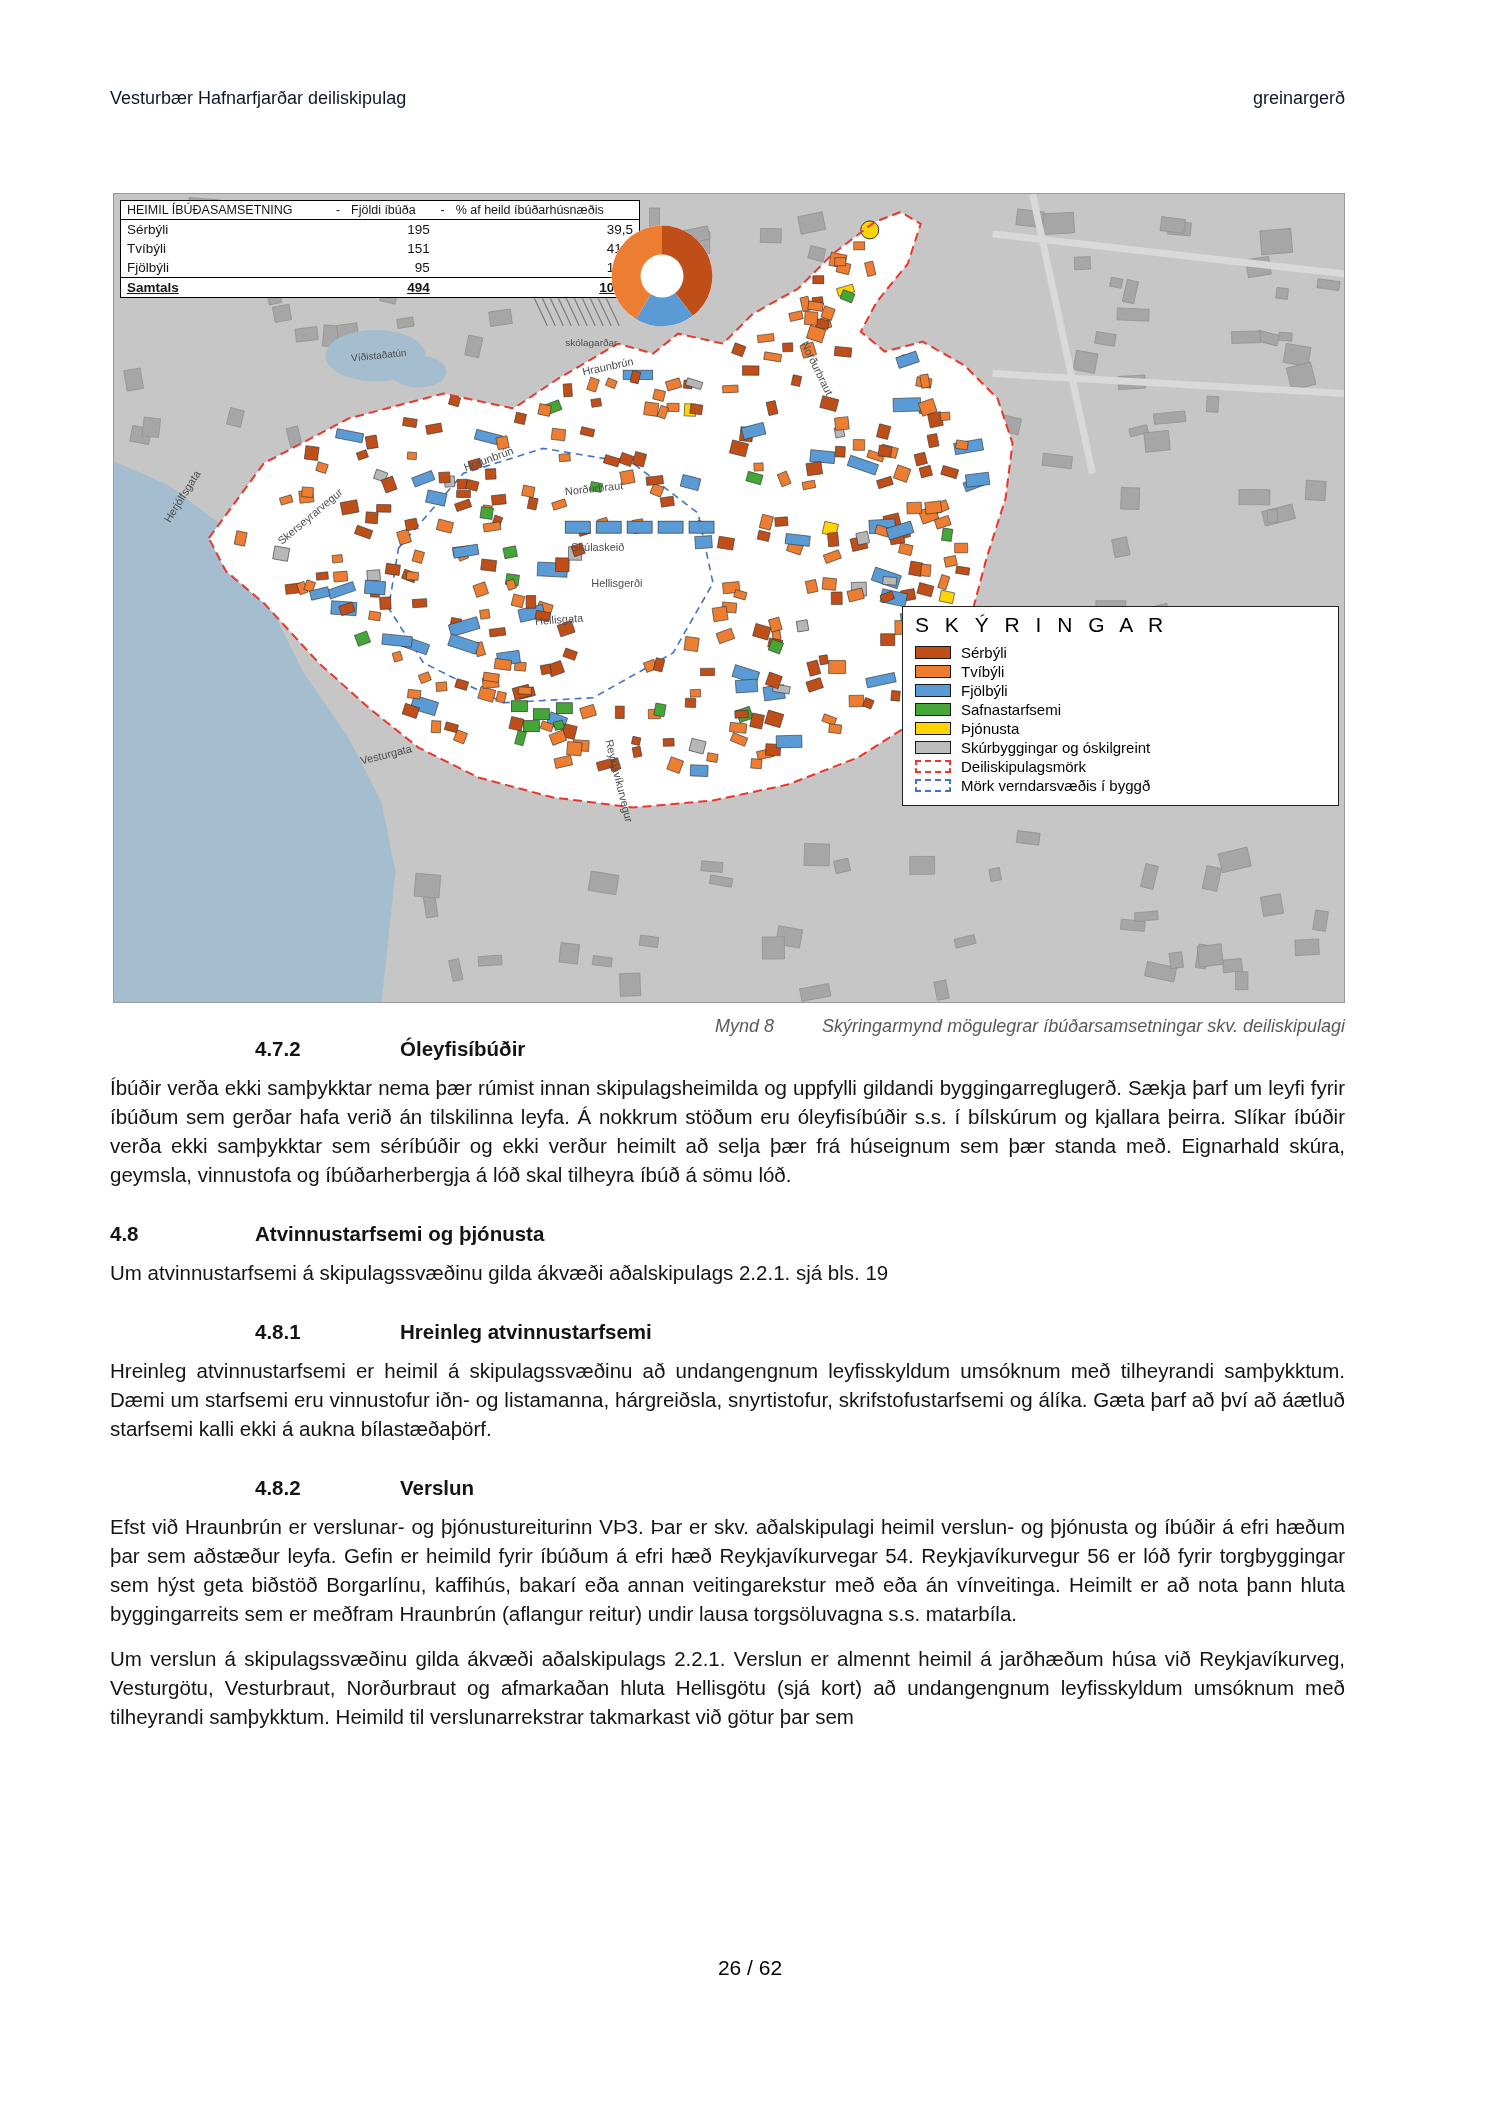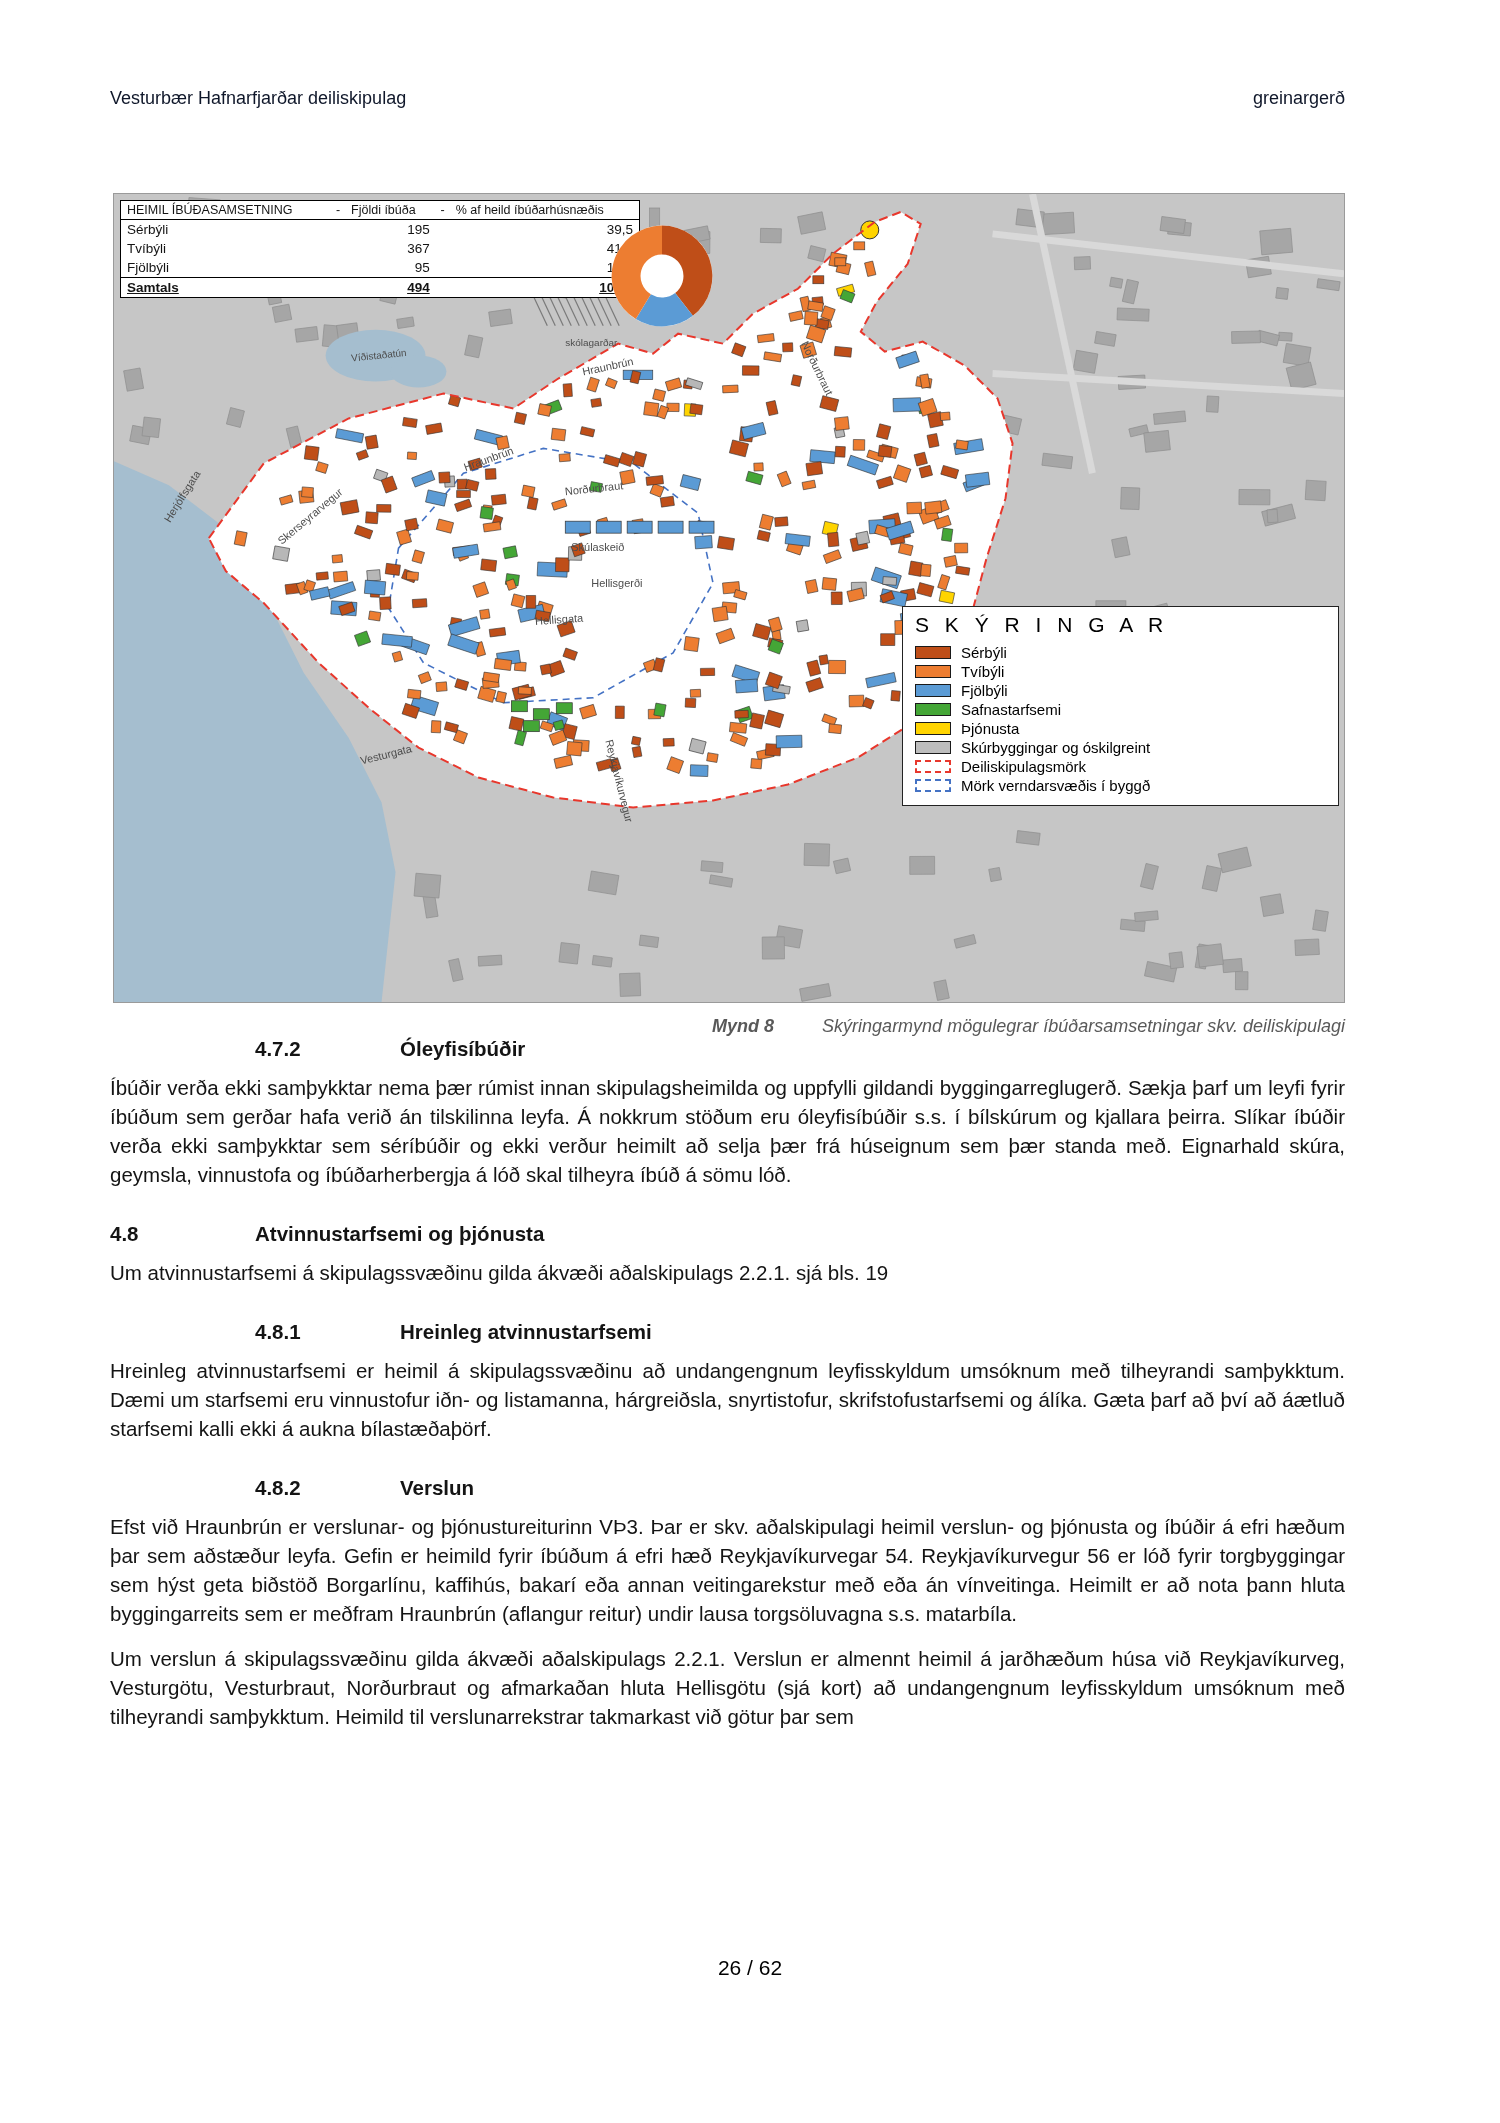--- a/index.html
+++ b/index.html
@@ -27,21 +27,21 @@
 
   .legend-box { position:absolute; left:788px; top:412px; width:437px; background:#fff;
                 border:1.6px solid #222; padding:6px 12px 10px; }
   .legend-title { font-size:21px; letter-spacing:5px; margin-bottom:6px; color:#000; }
   .legend-row { display:flex; align-items:center; gap:10px; height:19px; }
   .legend-swatch { width:36px; height:13px; flex:0 0 36px; }
   .legend-label { font-size:15px; color:#000; }
 
   .caption { position:absolute; top:1016px; left:113px; width:1232px; text-align:right;
              font-style:italic; color:#595959; font-size:18px; }
-  .cap-label { margin-right:48px;font-weight:bold; }
+  .cap-label { margin-right:48px; }
 
   .content { position:absolute; top:1034px; left:110px; width:1235px;
              font-size:20.5px; line-height:29px; }
   .content p { text-align:justify; margin:0 0 16px; }
   .h2, .h3 { font-size:20.5px; font-weight:bold; margin:30px 0 10px; }
   .content > :first-child { margin-top:0; }
   .h3 { padding-left:145px; }
   .h2 .num, .h3 .num { display:inline-block; width:145px; }
 
   .doc-footer { position:absolute; top:1956px; left:0; width:100%; text-align:center; font-size:21px; color:#000; }
@@ -564,21 +564,21 @@
         <tr>
           <td>Sérbýli</td>
             <td class="sep"></td>
           <td class="num">195</td>
             <td class="sep"></td>
           <td class="num">39,5</td>
         </tr>
         <tr>
           <td>Tvíbýli</td>
             <td class="sep"></td>
-          <td class="num">367</td>
+          <td class="num">151</td>
             <td class="sep"></td>
           <td class="num">41,3</td>
         </tr>
         <tr>
           <td>Fjölbýli</td>
             <td class="sep"></td>
           <td class="num">95</td>
             <td class="sep"></td>
           <td class="num">19,2</td>
         </tr>

